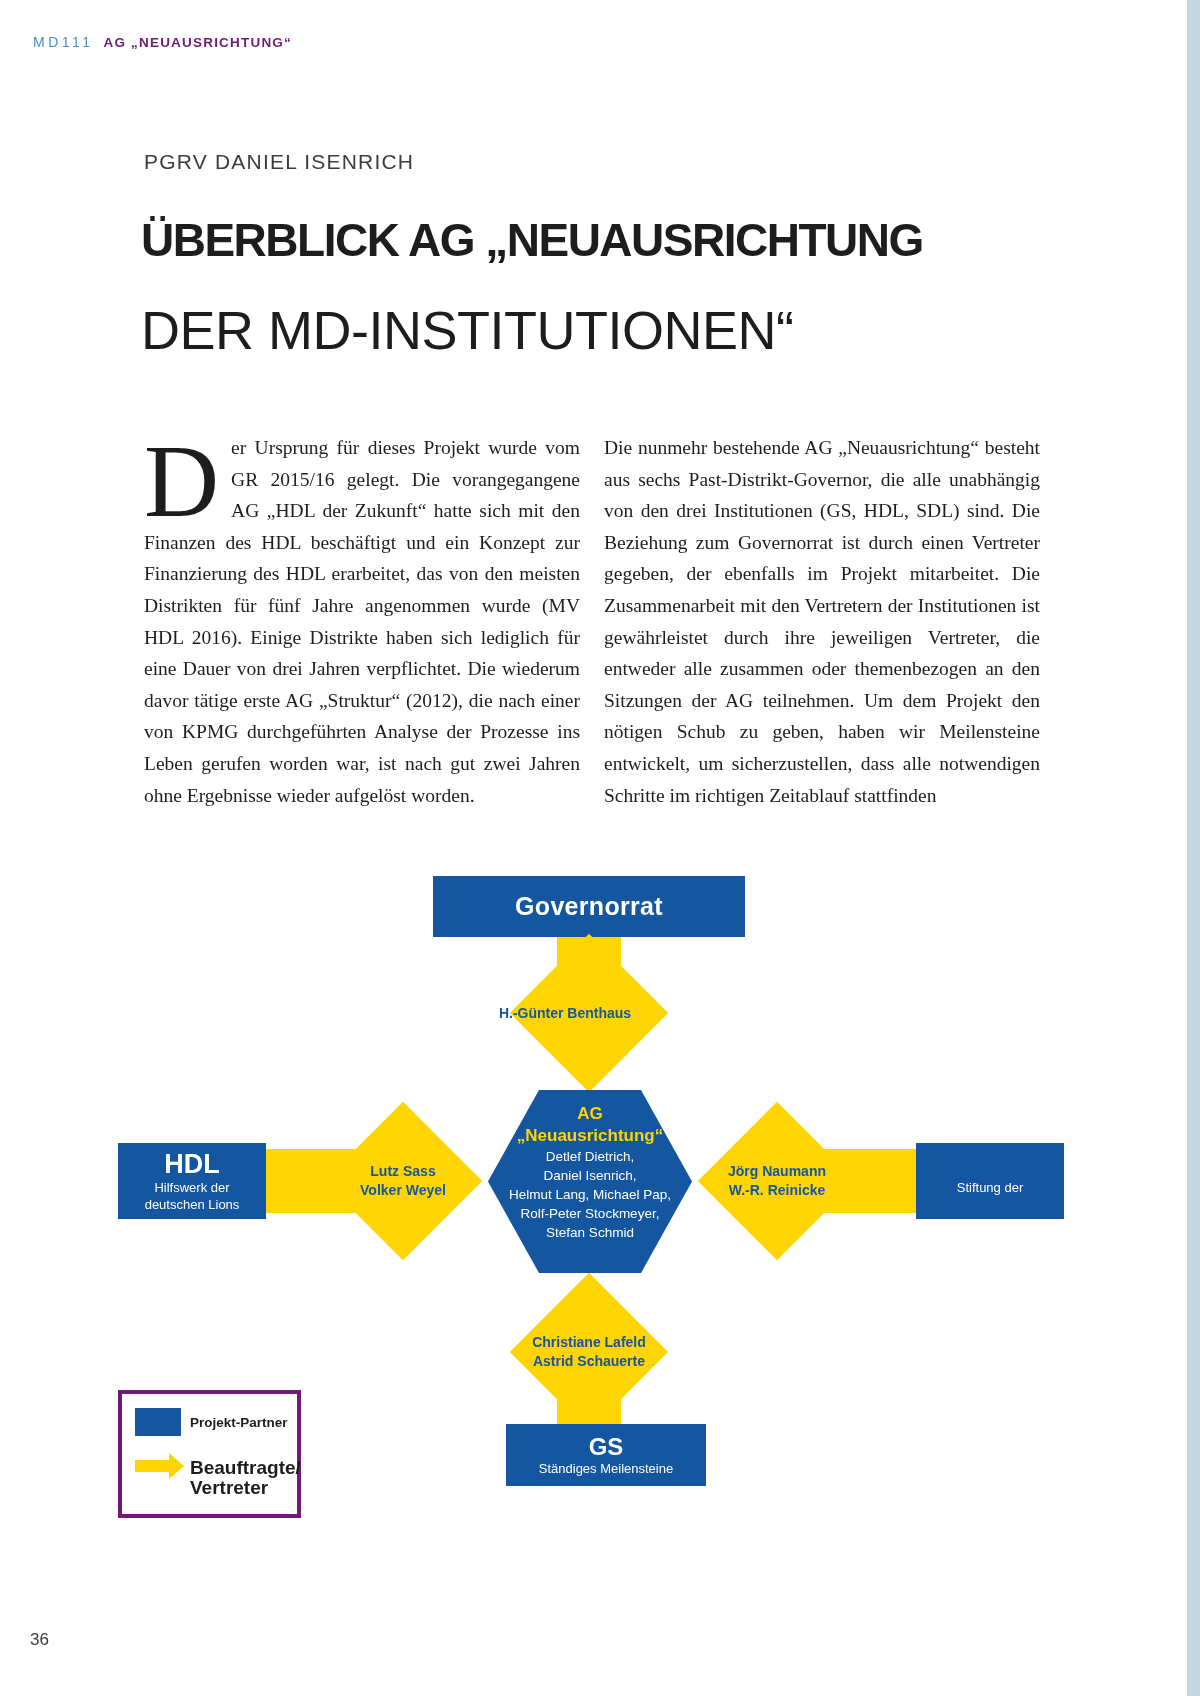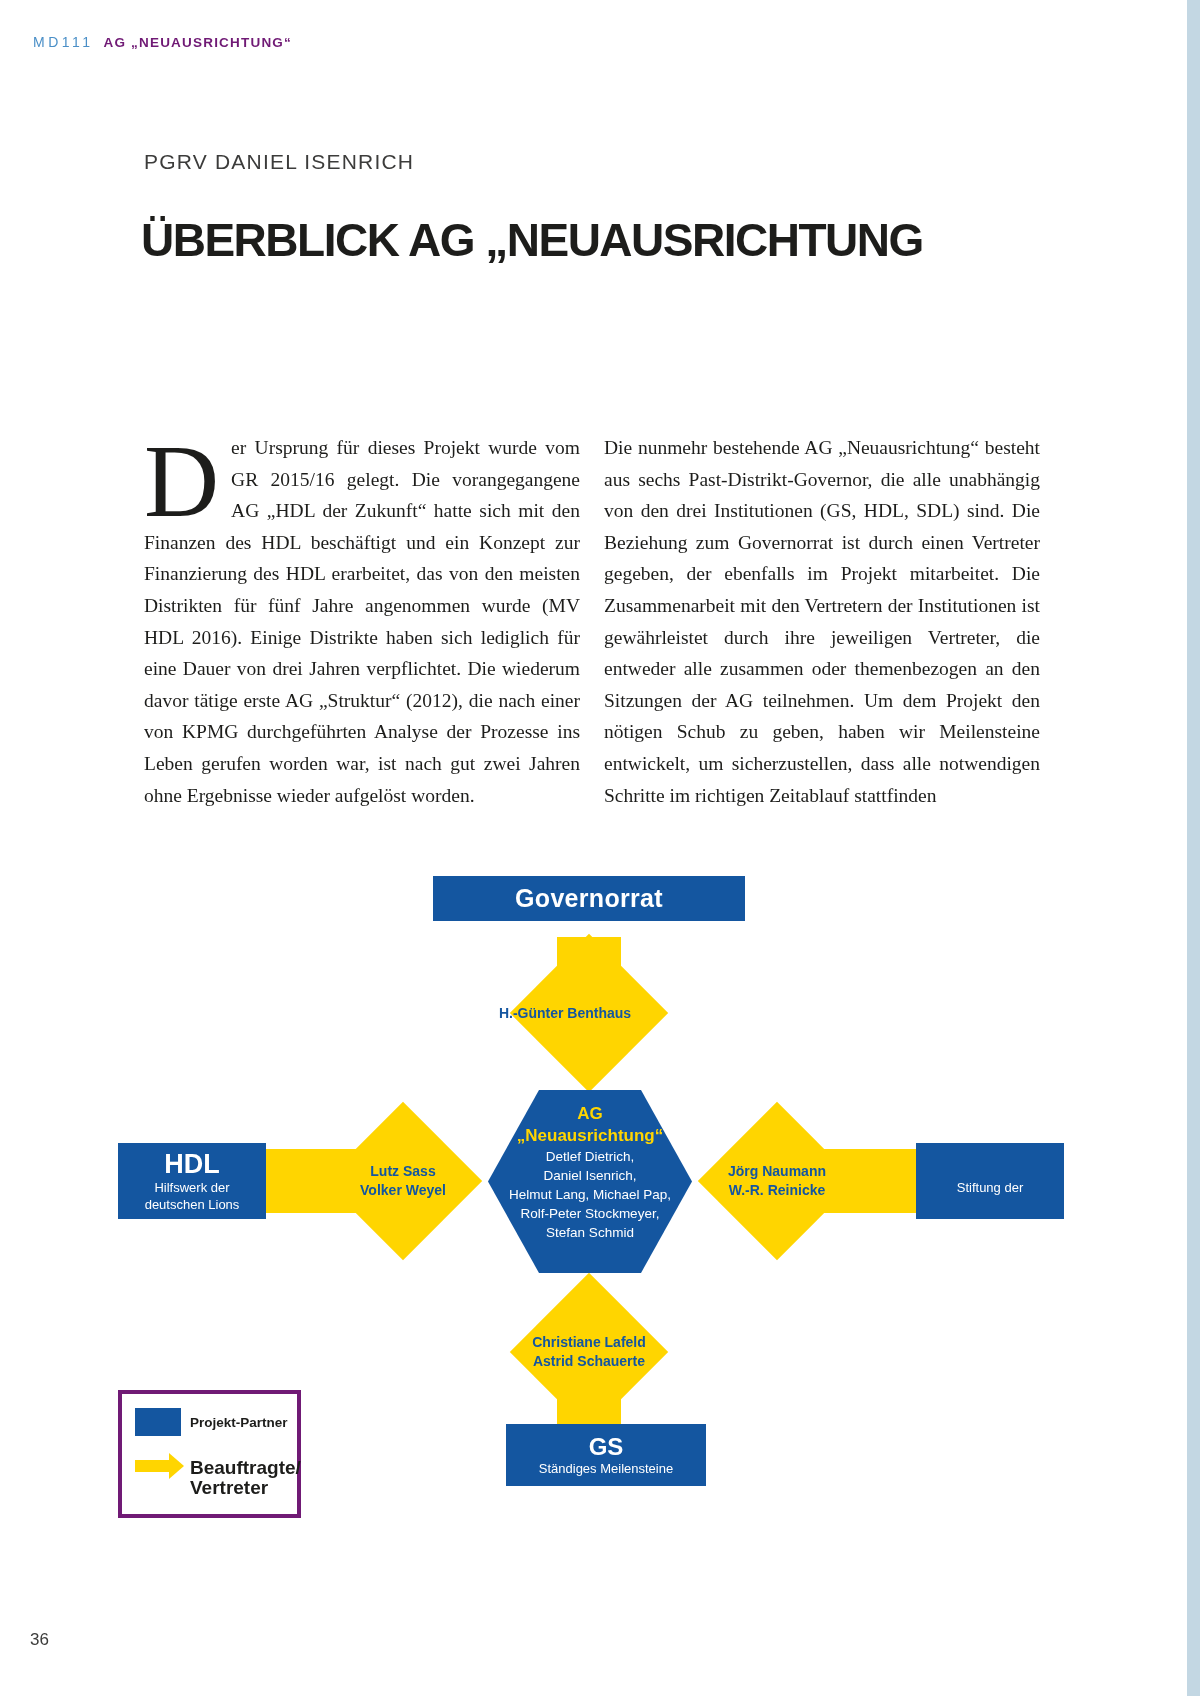--- a/index.html
+++ b/index.html
@@ -68,31 +68,32 @@
 
   <div class="edge-strip"></div>
 
   <div class="masthead">
     <span class="code">MD111</span>
     <span class="section">AG „NEUAUSRICHTUNG“</span>
   </div>
 
   <div class="author">PGRV DANIEL ISENRICH</div>
   <div class="title1">ÜBERBLICK AG „NEUAUSRICHTUNG</div>
+  <div class="title2">DER MD-INSTITUTIONEN“</div>
 
   <div class="bodycol col1">
     <span class="dropcap">D</span><span>er Ursprung für dieses Projekt wurde vom GR 2015/16 gelegt. Die vorangegangene AG „HDL der Zukunft“ hatte sich mit den Finanzen des HDL beschäftigt und ein Konzept zur Finanzierung des HDL erarbeitet, das von den meisten Distrikten für fünf Jahre angenommen wurde (MV HDL 2016). Einige Distrikte haben sich lediglich für eine Dauer von drei Jahren verpflichtet. Die wiederum davor tätige erste AG „Struktur“ (2012), die nach einer von KPMG durchgeführten Analyse der Prozesse ins Leben gerufen worden war, ist nach gut zwei Jahren ohne Ergebnisse wieder aufgelöst worden.</span>
   </div>
   <div class="bodycol col2">
     <span>Die nunmehr bestehende AG „Neuausrichtung“ besteht aus sechs Past-Distrikt-Governor, die alle unabhängig von den drei Institutionen (GS, HDL, SDL) sind. Die Beziehung zum Governorrat ist durch einen Vertreter gegeben, der ebenfalls im Projekt mitarbeitet. Die Zusammenarbeit mit den Vertretern der Institutionen ist gewährleistet durch ihre jeweiligen Vertreter, die entweder alle zusammen oder themenbezogen an den Sitzungen der AG teilnehmen. Um dem Projekt den nötigen Schub zu geben, haben wir Meilensteine entwickelt, um sicherzustellen, dass alle notwendigen Schritte im richtigen Zeitablauf stattfinden</span>
   </div>
 
   <div>
 
-    <div class="bluebox" style="left:433px; top:876px; width:312px; height:45px;">
+    <div class="bluebox" style="left:433px; top:876px; width:312px; height:61px;">
       <span class="gov-label">Governorrat</span>
     </div>
 
     <div class="shaft" style="left:557px; top:937px; width:64px; height:76px;"></div>
     <div class="diamond" style="left:533px; top:957px;"></div>
     <div class="dlabel" style="left:465px; top:1004px;">
       <span>H.-Günter Benthaus</span>
     </div>
 
     <div class="shaft" style="left:266px; top:1149px; width:137px; height:64px;"></div>

